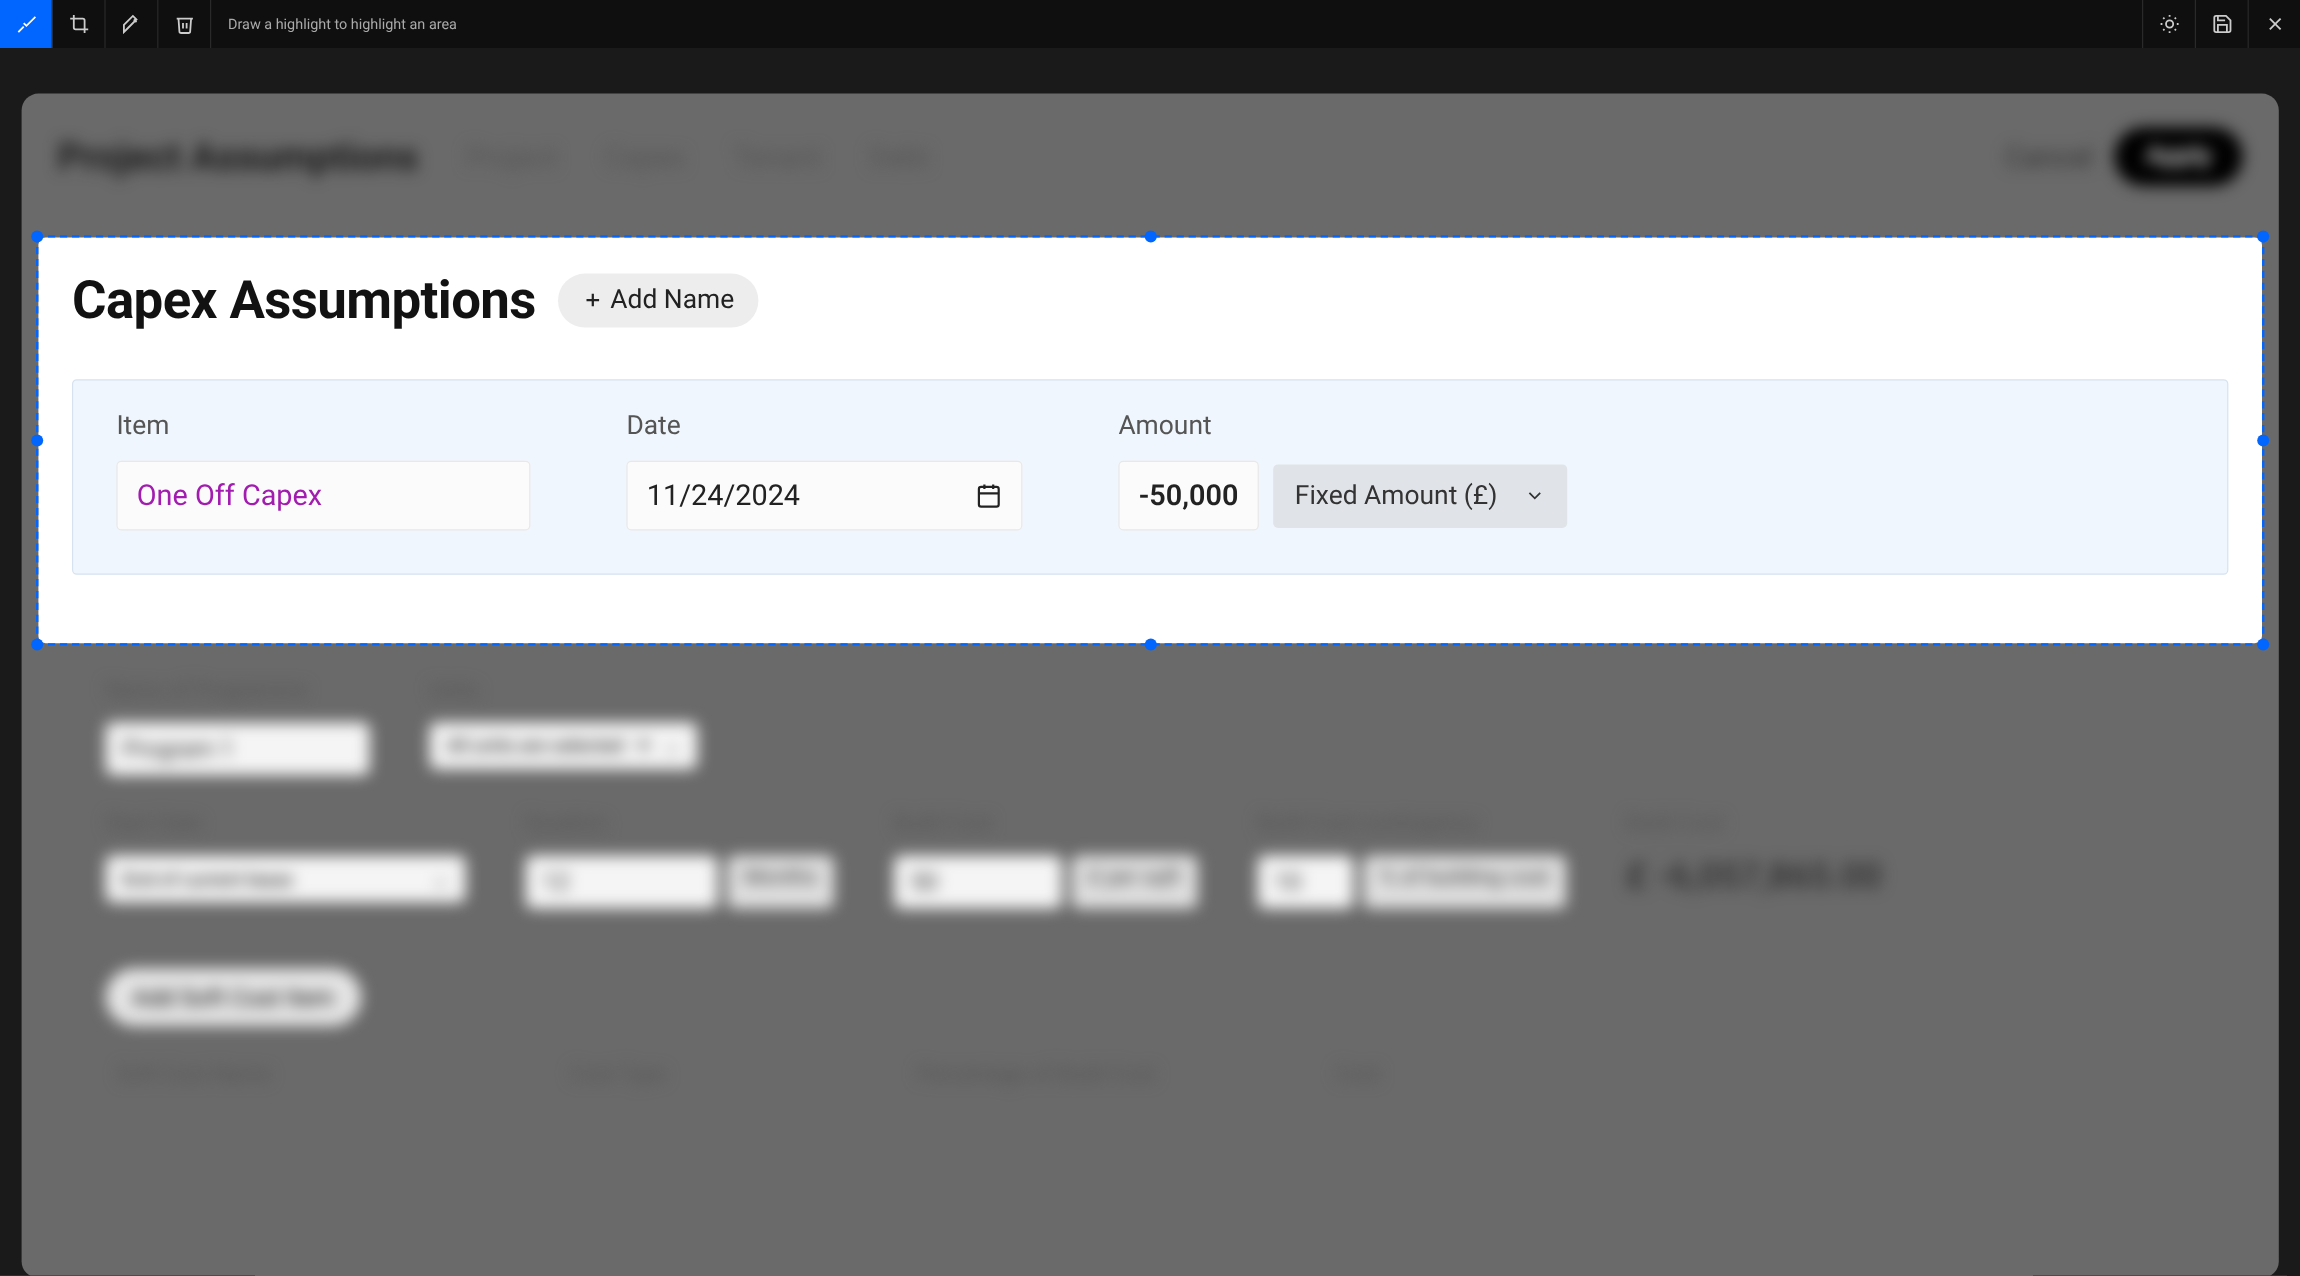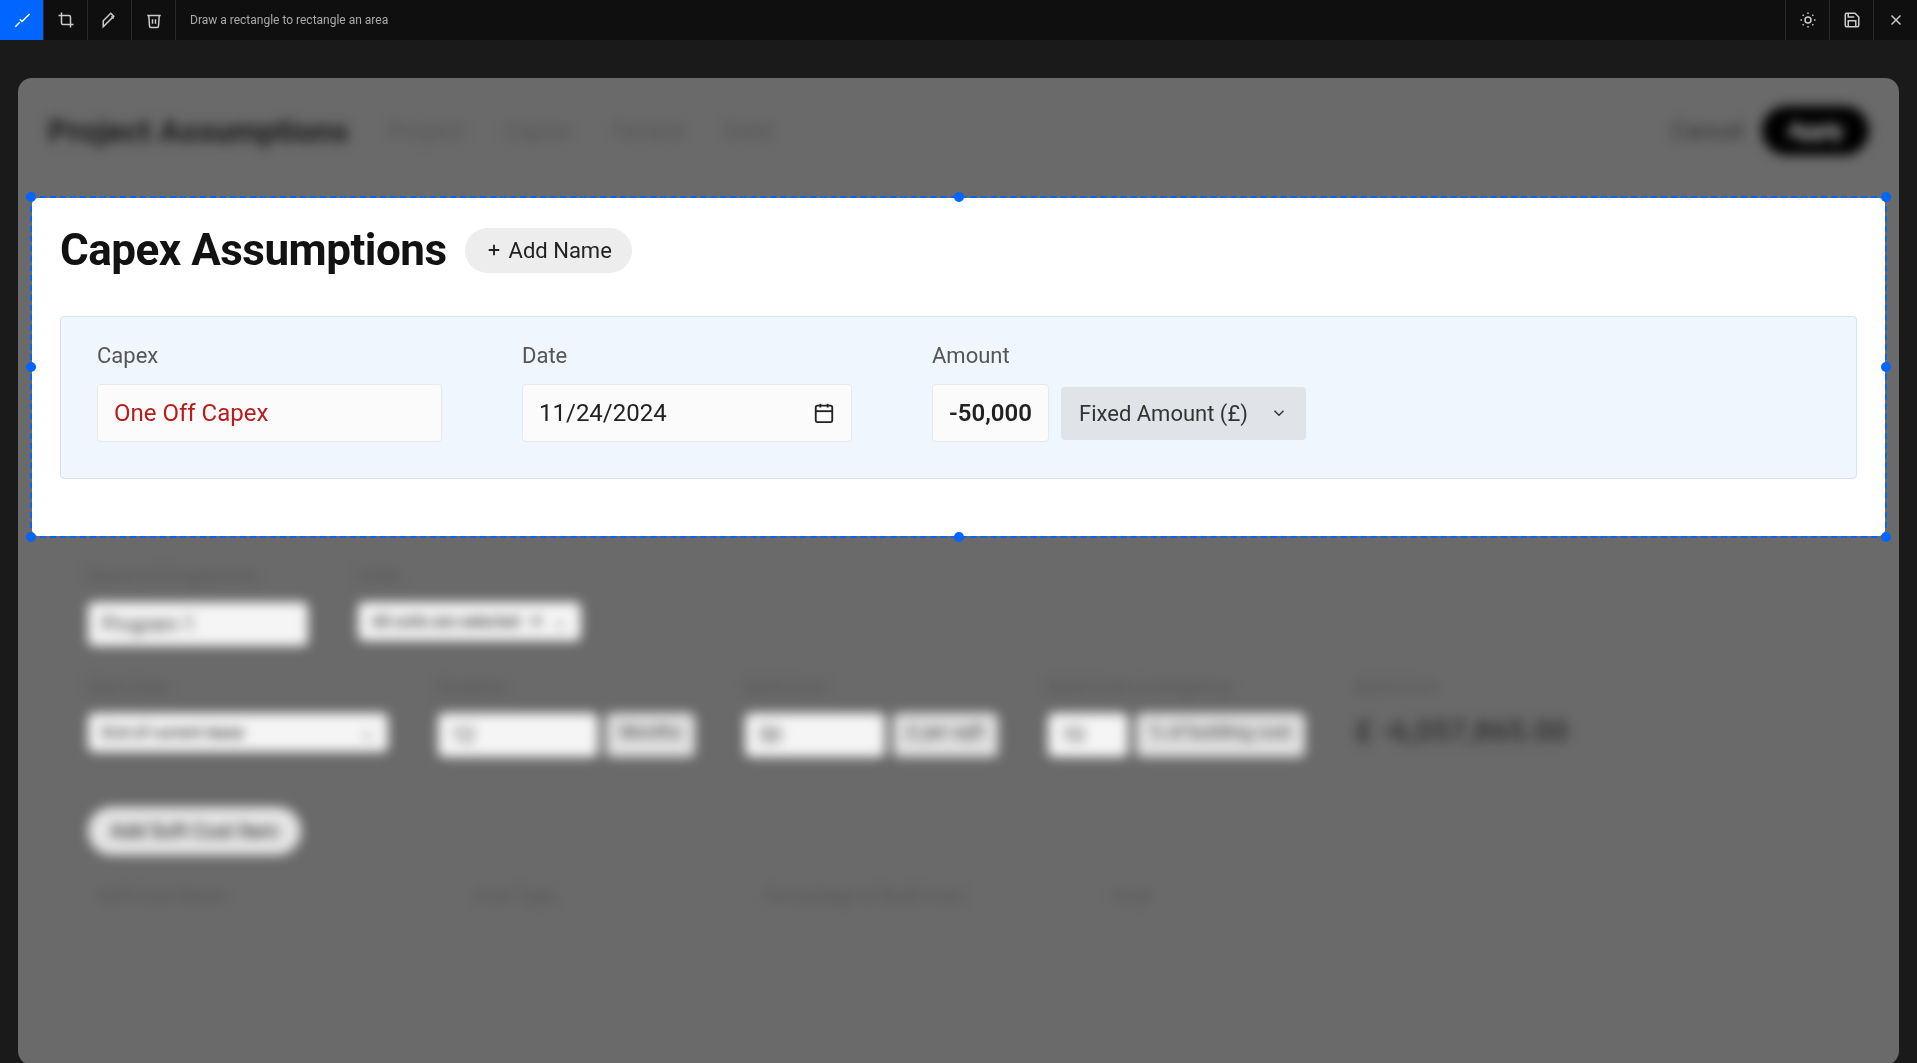--- a/index.html
+++ b/index.html
@@ -236,21 +236,21 @@
       align-items: flex-start;
     }
     .field-group { display: flex; flex-direction: column; gap: 16px; }
     .field-label { font-size: 22px; color: #555; font-weight: 400; }
     .text-input {
       background: #fbfbfb;
       border: 1px solid #e8e8e8;
       border-radius: 4px;
       padding: 14px 16px;
       font-size: 24px;
-      color: #b91c1c;
+      color: #a21caf;
       font-family: inherit;
       min-width: 330px;
     }
     .date-input {
       background: #fbfbfb;
       border: 1px solid #e8e8e8;
       border-radius: 4px;
       padding: 14px 16px;
       font-size: 24px;
       color: #222;
@@ -309,21 +309,21 @@
         <path d="M14 7l3 3"></path>
       </svg>
   </div>
   <div class="tool-btn">
     <svg viewBox="0 0 24 24" fill="none" stroke="currentColor" stroke-width="2">
         <polyline points="3 6 5 6 21 6"></polyline>
         <path d="M19 6l-1 14a2 2 0 0 1-2 2H8a2 2 0 0 1-2-2L5 6"></path>
         <path d="M10 11v6M14 11v6"></path>
       </svg>
   </div>
-  <div class="toolbar-hint">Draw a rectangle to rectangle an area</div>
+  <div class="toolbar-hint">Draw a highlight to highlight an area</div>
   <div class="toolbar-right">
     <div class="tool-btn">
       <svg viewBox="0 0 24 24" fill="none" stroke="currentColor" stroke-width="2">
           <circle cx="12" cy="12" r="4"></circle>
           <path d="M12 2v2M12 20v2M4.9 4.9l1.4 1.4M17.7 17.7l1.4 1.4M2 12h2M20 12h2M4.9 19.1l1.4-1.4M17.7 6.3l1.4-1.4"></path>
         </svg>
     </div>
     <div class="tool-btn">
       <svg viewBox="0 0 24 24" fill="none" stroke="currentColor" stroke-width="2">
           <path d="M19 21H5a2 2 0 0 1-2-2V5a2 2 0 0 1 2-2h11l5 5v11a2 2 0 0 1-2 2z"></path>
@@ -429,21 +429,21 @@
           <svg viewBox="0 0 24 24" fill="none" stroke="currentColor" stroke-width="2.5">
               <line x1="12" y1="5" x2="12" y2="19"></line>
               <line x1="5" y1="12" x2="19" y2="12"></line>
             </svg>
           <span>Add Name</span>
         </div>
       </div>
 
       <div class="capex-row-card">
         <div class="field-group">
-          <div class="field-label">Capex</div>
+          <div class="field-label">Item</div>
           <input class="text-input" value="One Off Capex" style="">
         </div>
         <div class="field-group">
           <div class="field-label">Date</div>
           <div class="date-input">
             <span>11/24/2024</span>
             <svg viewBox="0 0 24 24" fill="none" stroke="currentColor" stroke-width="2">
                 <rect x="3" y="4" width="18" height="18" rx="2"></rect>
                 <line x1="16" y1="2" x2="16" y2="6"></line>
                 <line x1="8" y1="2" x2="8" y2="6"></line>

